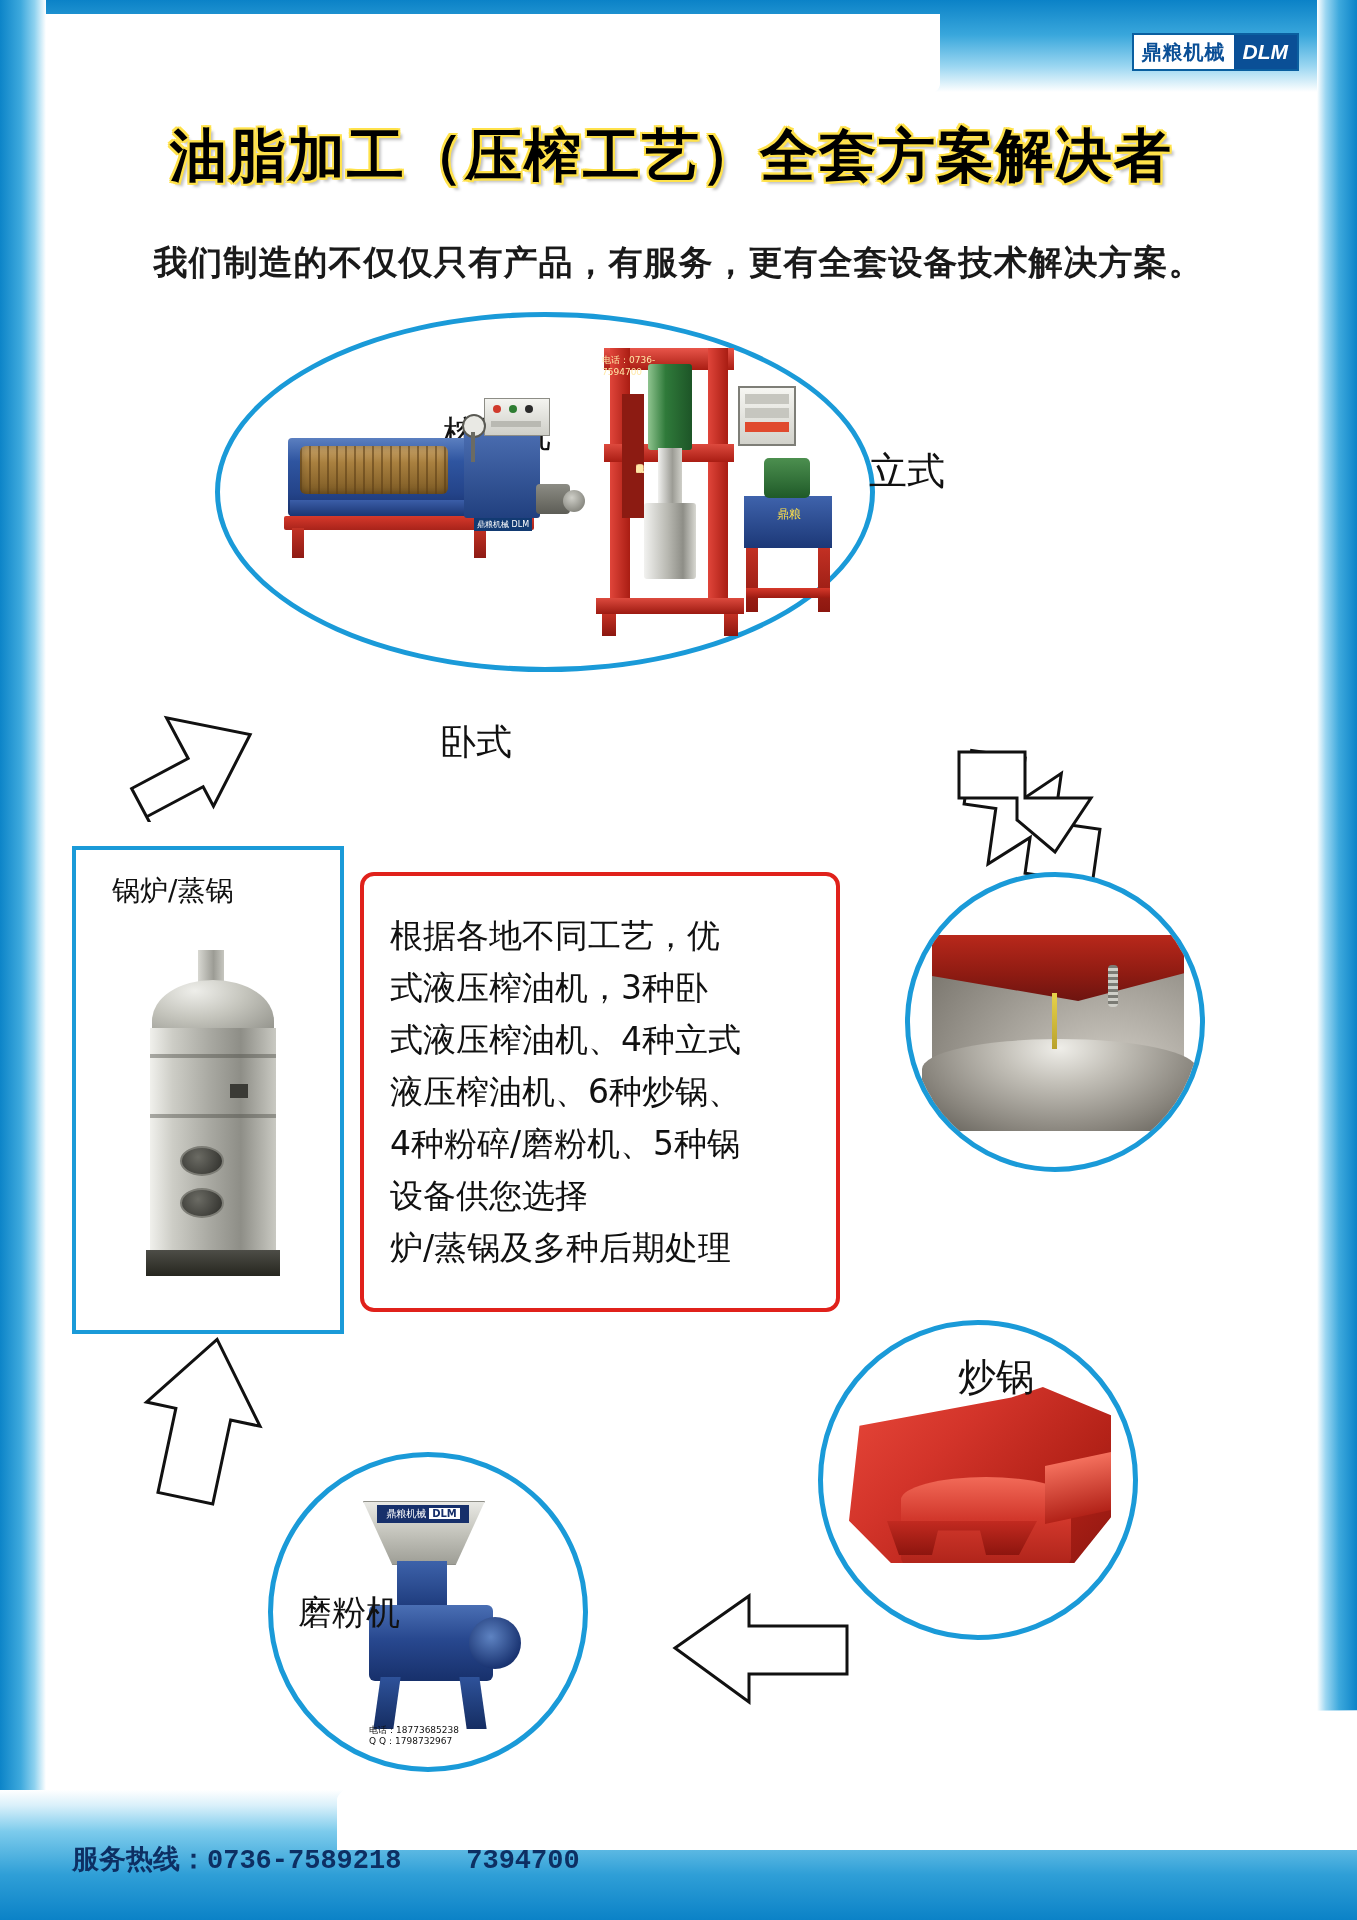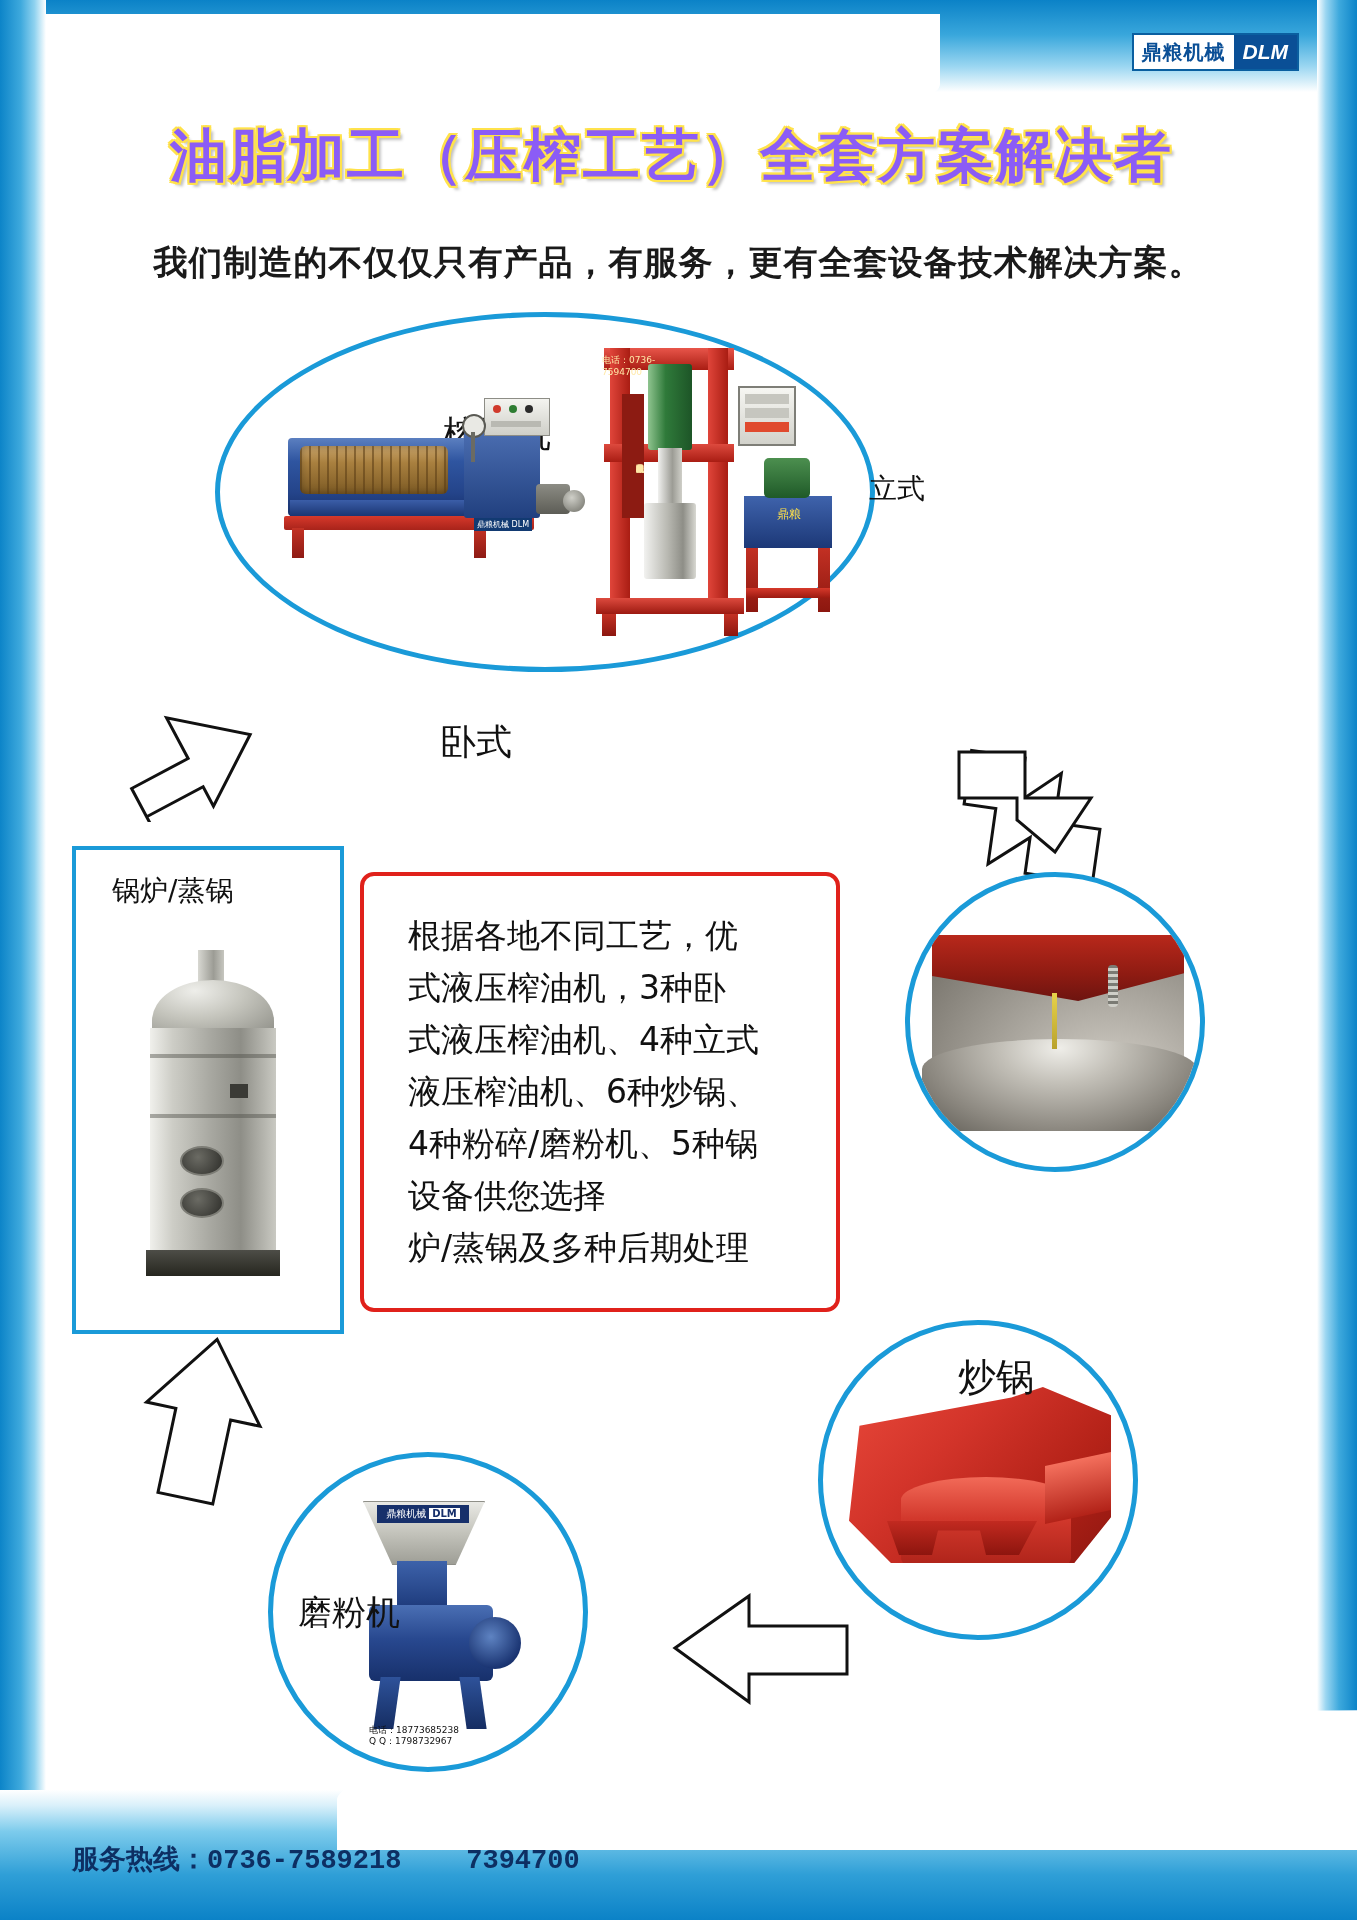--- a/index.html
+++ b/index.html
@@ -90,21 +90,21 @@
   
   .headline {
     position: absolute;
     left: 0; top: 118px;
     width: 1343px;
     text-align: center;
     font-family: "DejaVu Sans", sans-serif;
     font-weight: bold;
     font-size: 57px;
     letter-spacing: 2px;
-    color: #8b5cf6;
+    color: #000000;
     text-shadow:
        2px 0 0 #ffe24b, -2px 0 0 #ffe24b, 0 2px 0 #ffe24b, 0 -2px 0 #ffe24b,
        2px 2px 0 #ffe24b, -2px 2px 0 #ffe24b, 2px -2px 0 #ffe24b, -2px -2px 0 #ffe24b,
        4px 4px 3px rgba(0,0,0,0.25);
   }
   .subhead {
     position: absolute;
     left: 0; top: 240px;
     width: 1357px;
     text-align: center;
@@ -446,21 +446,21 @@
 
   
   .center-box {
     position: absolute;
     left: 360px; top: 872px;
     width: 480px; height: 440px;
     border: 4px solid #e0211b;
     border-radius: 14px;
     box-sizing: border-box;
     background: #ffffff;
-    padding: 34px 30px 0 44px;
+    padding: 34px 30px 0 26px;
   }
   .center-box p {
     margin: 0;
     font-family: "DejaVu Sans", sans-serif;
     font-size: 33px;
     line-height: 52px;
     color: #111111;
     letter-spacing: 0px;
   }
 
@@ -497,21 +497,21 @@
     <span class="logo-cn">鼎粮机械</span>
     <span class="logo-en">DLM</span>
   </div>
 
   <div class="headline">油脂加工（压榨工艺）全套方案解决者</div>
   <div class="subhead">我们制造的不仅仅只有产品，有服务，更有全套设备技术解决方案。</div>
 
   <div class="ellipse-top"></div>
 
   <div class="label" style="left:443px; top:410px; font-size:36px;">榨油机</div>
-  <div class="label" style="left:869px; top:470px; font-size:28px;">立式</div>
+  <div class="label" style="left:869px; top:446px; font-size:38px;">立式</div>
   <div class="label" style="left:440px; top:718px; font-size:36px;">卧式</div>
 
   <div class="press-h">
     <div class="ph-frame"></div>
     <div class="ph-leg l"></div>
     <div class="ph-leg r"></div>
     <div class="ph-body"></div>
     <div class="ph-cyl"></div>
     <div class="ph-cyl-rings"></div>
     <div class="ph-plate"></div>

